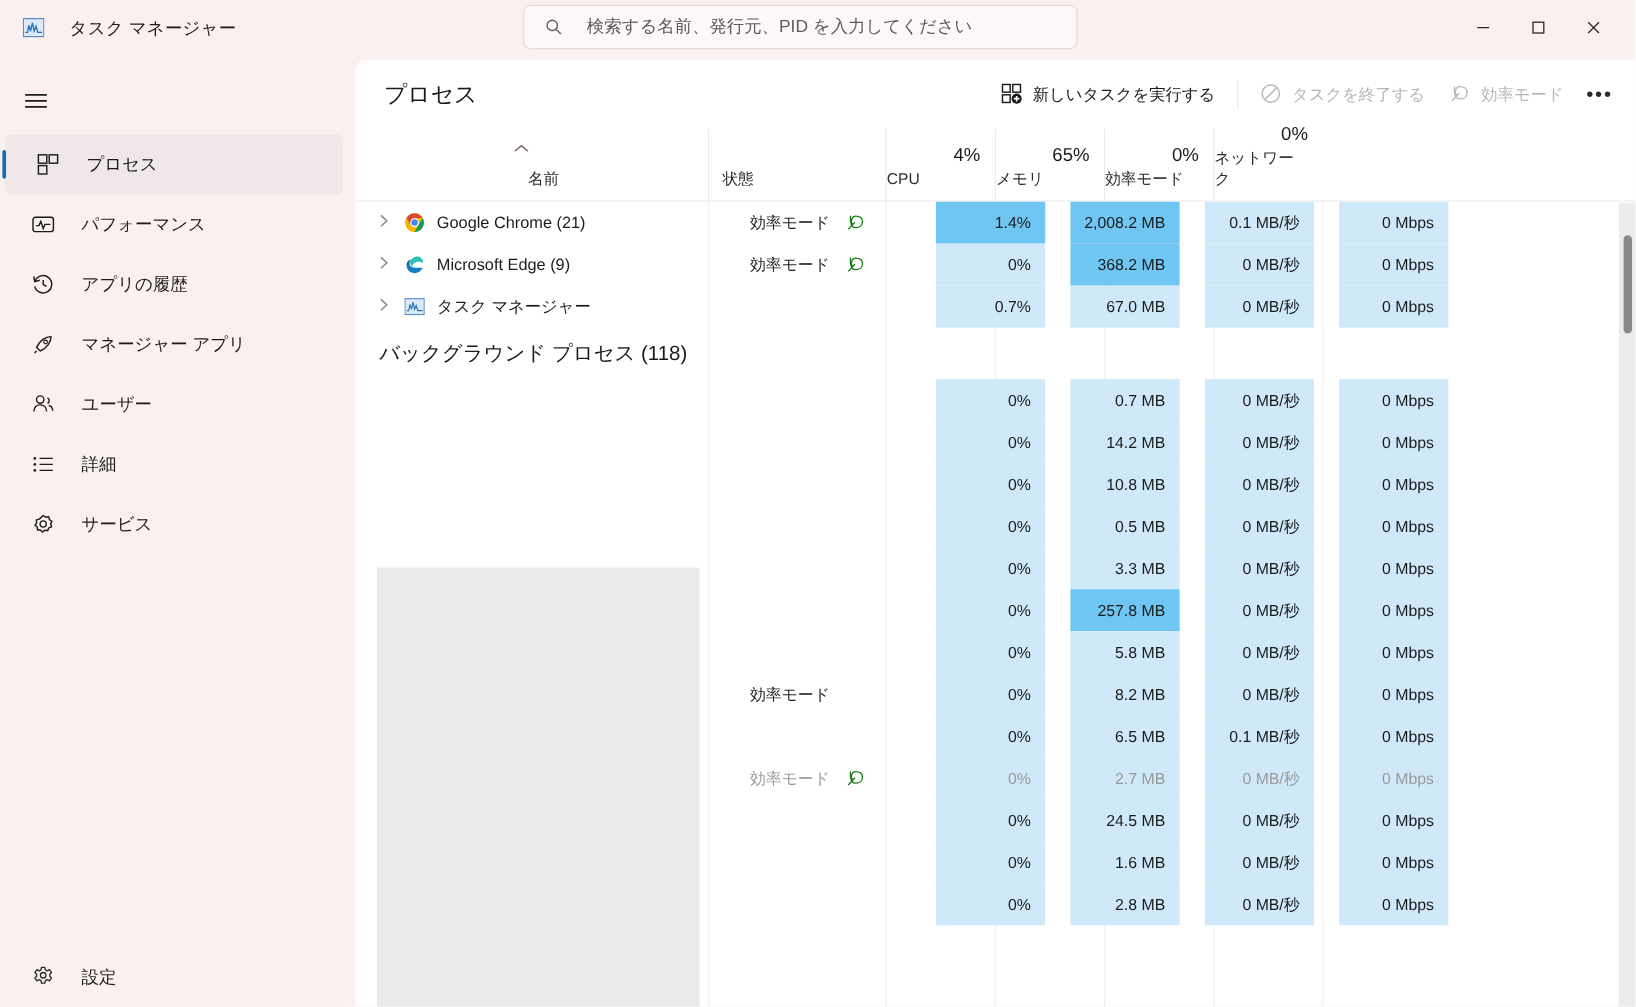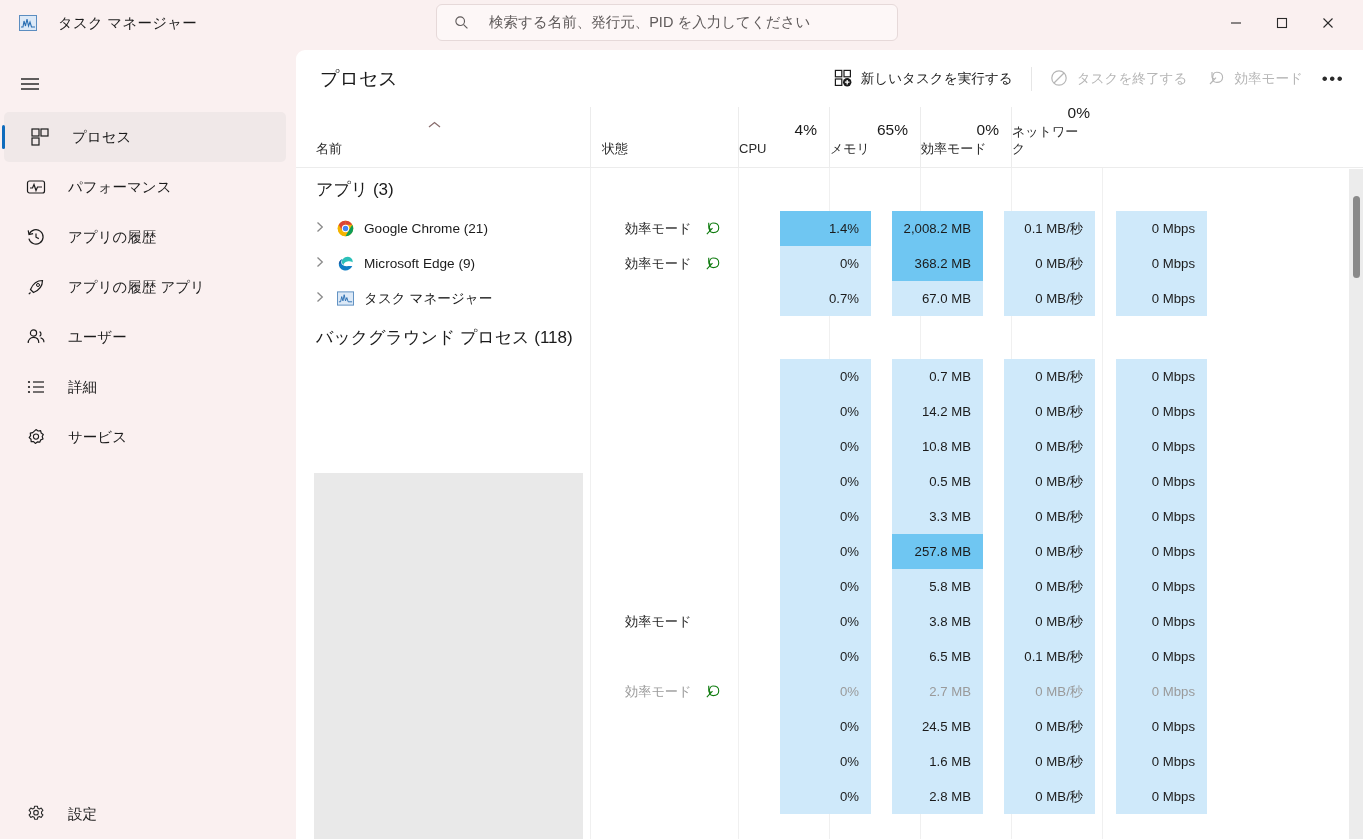--- a/index.html
+++ b/index.html
@@ -97,21 +97,21 @@
     display: flex; align-items: flex-end;
   }
   .th {
     position: relative; height: 60px; display: flex; flex-direction: column;
     justify-content: flex-end; padding-bottom: 9px; font-size: 13px; color: #2b2b2b;
   }
   .th + .th { border-left: 1px solid #ececec; }
   .th .pct { font-size: 15.5px; color: #1b1b1b; text-align: right; padding-right: 12px; line-height: 1.35; }
   .th .cap { text-align: left; padding-right: 12px; line-height: 1.3; }
   .th.name { width: 294px; padding-left: 20px; }
-  .th.name .cap { text-align: left; padding-right: 0; }
+  .th.name .cap { text-align: center; padding-right: 0; }
   .th.state { width: 148px; padding-left: 11px; }
   .th.state .cap { text-align: left; padding-right: 0; }
   .th.num { width: 91px; }
   .sort-caret {
     position: absolute; left: 132px; top: 13px; width: 12px; height: 8px;
     color: #8a6f6f; font-size: 11px; line-height: 1;
   }
 
   .tbody { position: relative; height: 671px; overflow: hidden; }
   .group-row { height: 43px; display: flex; align-items: center; }
@@ -240,21 +240,21 @@
       </div>
 
       <div class="nav-item">
         <span class="nav-ic">
           <svg width="20" height="20" viewBox="0 0 20 20">
             <path d="M4.5 12.5 C7 6.5 12 3.5 16.5 3.5 C16.5 8 13.5 13 7.5 15.5 Z" fill="none" stroke="#1c1c1c" stroke-width="1.2"></path>
             <circle cx="12" cy="8" r="1.5" fill="none" stroke="#1c1c1c" stroke-width="1"></circle>
             <path d="M4.5 15.5 L2.8 17.2" stroke="#1c1c1c" stroke-width="1.2"></path>
           </svg>
         </span>
-        <span class="nav-lbl">アプリの履歴 アプリ</span>
+        <span class="nav-lbl">マネージャー アプリ</span>
       </div>
 
       <div class="nav-item">
         <span class="nav-ic">
           <svg width="20" height="20" viewBox="0 0 20 20">
             <circle cx="7.5" cy="6" r="3.1" fill="none" stroke="#1c1c1c" stroke-width="1.2"></circle>
             <path d="M2.2 16 C2.2 12.3 4.6 10.4 7.5 10.4 C10.4 10.4 12.8 12.3 12.8 16" fill="none" stroke="#1c1c1c" stroke-width="1.2"></path>
             <path d="M13.6 4.6 A2.6 2.6 0 0 1 13.6 9.2" fill="none" stroke="#1c1c1c" stroke-width="1.2"></path>
             <path d="M14.6 10.9 C16.6 11.4 17.9 12.9 17.9 15.2" fill="none" stroke="#1c1c1c" stroke-width="1.2"></path>
           </svg>
@@ -374,23 +374,20 @@
       </div>
     </div>
 
     <div class="tbody" id="tbody">
       <div class="vline" style="left:294px"></div>
       <div class="vline" style="left:442px"></div>
       <div class="vline" style="left:533px"></div>
       <div class="vline" style="left:624px"></div>
       <div class="vline" style="left:715px"></div>
       <div class="vline" style="left:806px"></div>
-    <div class="group-row">
-          <div class="group-lbl">アプリ (3)</div>
-        </div>
         <div class="row">
           <div class="c-name">
             <span class="chev"><svg width="8" height="12" viewBox="0 0 8 12">
                 <polyline points="1.5,1.5 6.3,6 1.5,10.5" fill="none" stroke="#8a8a8a" stroke-width="1.3"></polyline>
               </svg></span>
             <span class="app-ic">
               <svg width="17" height="17" viewBox="0 0 24 24">
                 <circle cx="12" cy="12" r="11" fill="#f4b400"></circle>
                 <path d="M12 1 A11 11 0 0 1 21.5 6.6 L12 6.6 Z" fill="#db4437"></path>
                 <path d="M21.5 6.6 A11 11 0 0 1 12 23 L16.6 14.8 Z" fill="#0f9d58"></path>
@@ -539,21 +536,21 @@
           <div class="c-num h1">5.8 MB</div>
           <div class="c-num h1">0 MB/秒</div>
           <div class="c-num h1">0 Mbps</div>
         </div>
         <div class="row">
           <div class="c-name"></div>
           <div class="c-state">
             <span class="st-txt">効率モード</span>
           </div>
           <div class="c-num h1">0%</div>
-          <div class="c-num h1">3.8 MB</div>
+          <div class="c-num h1">8.2 MB</div>
           <div class="c-num h1">0 MB/秒</div>
           <div class="c-num h1">0 Mbps</div>
         </div>
         <div class="row">
           <div class="c-name"></div>
           <div class="c-state">
             <span class="st-txt"></span>
           </div>
           <div class="c-num h1">0%</div>
           <div class="c-num h1">6.5 MB</div>

